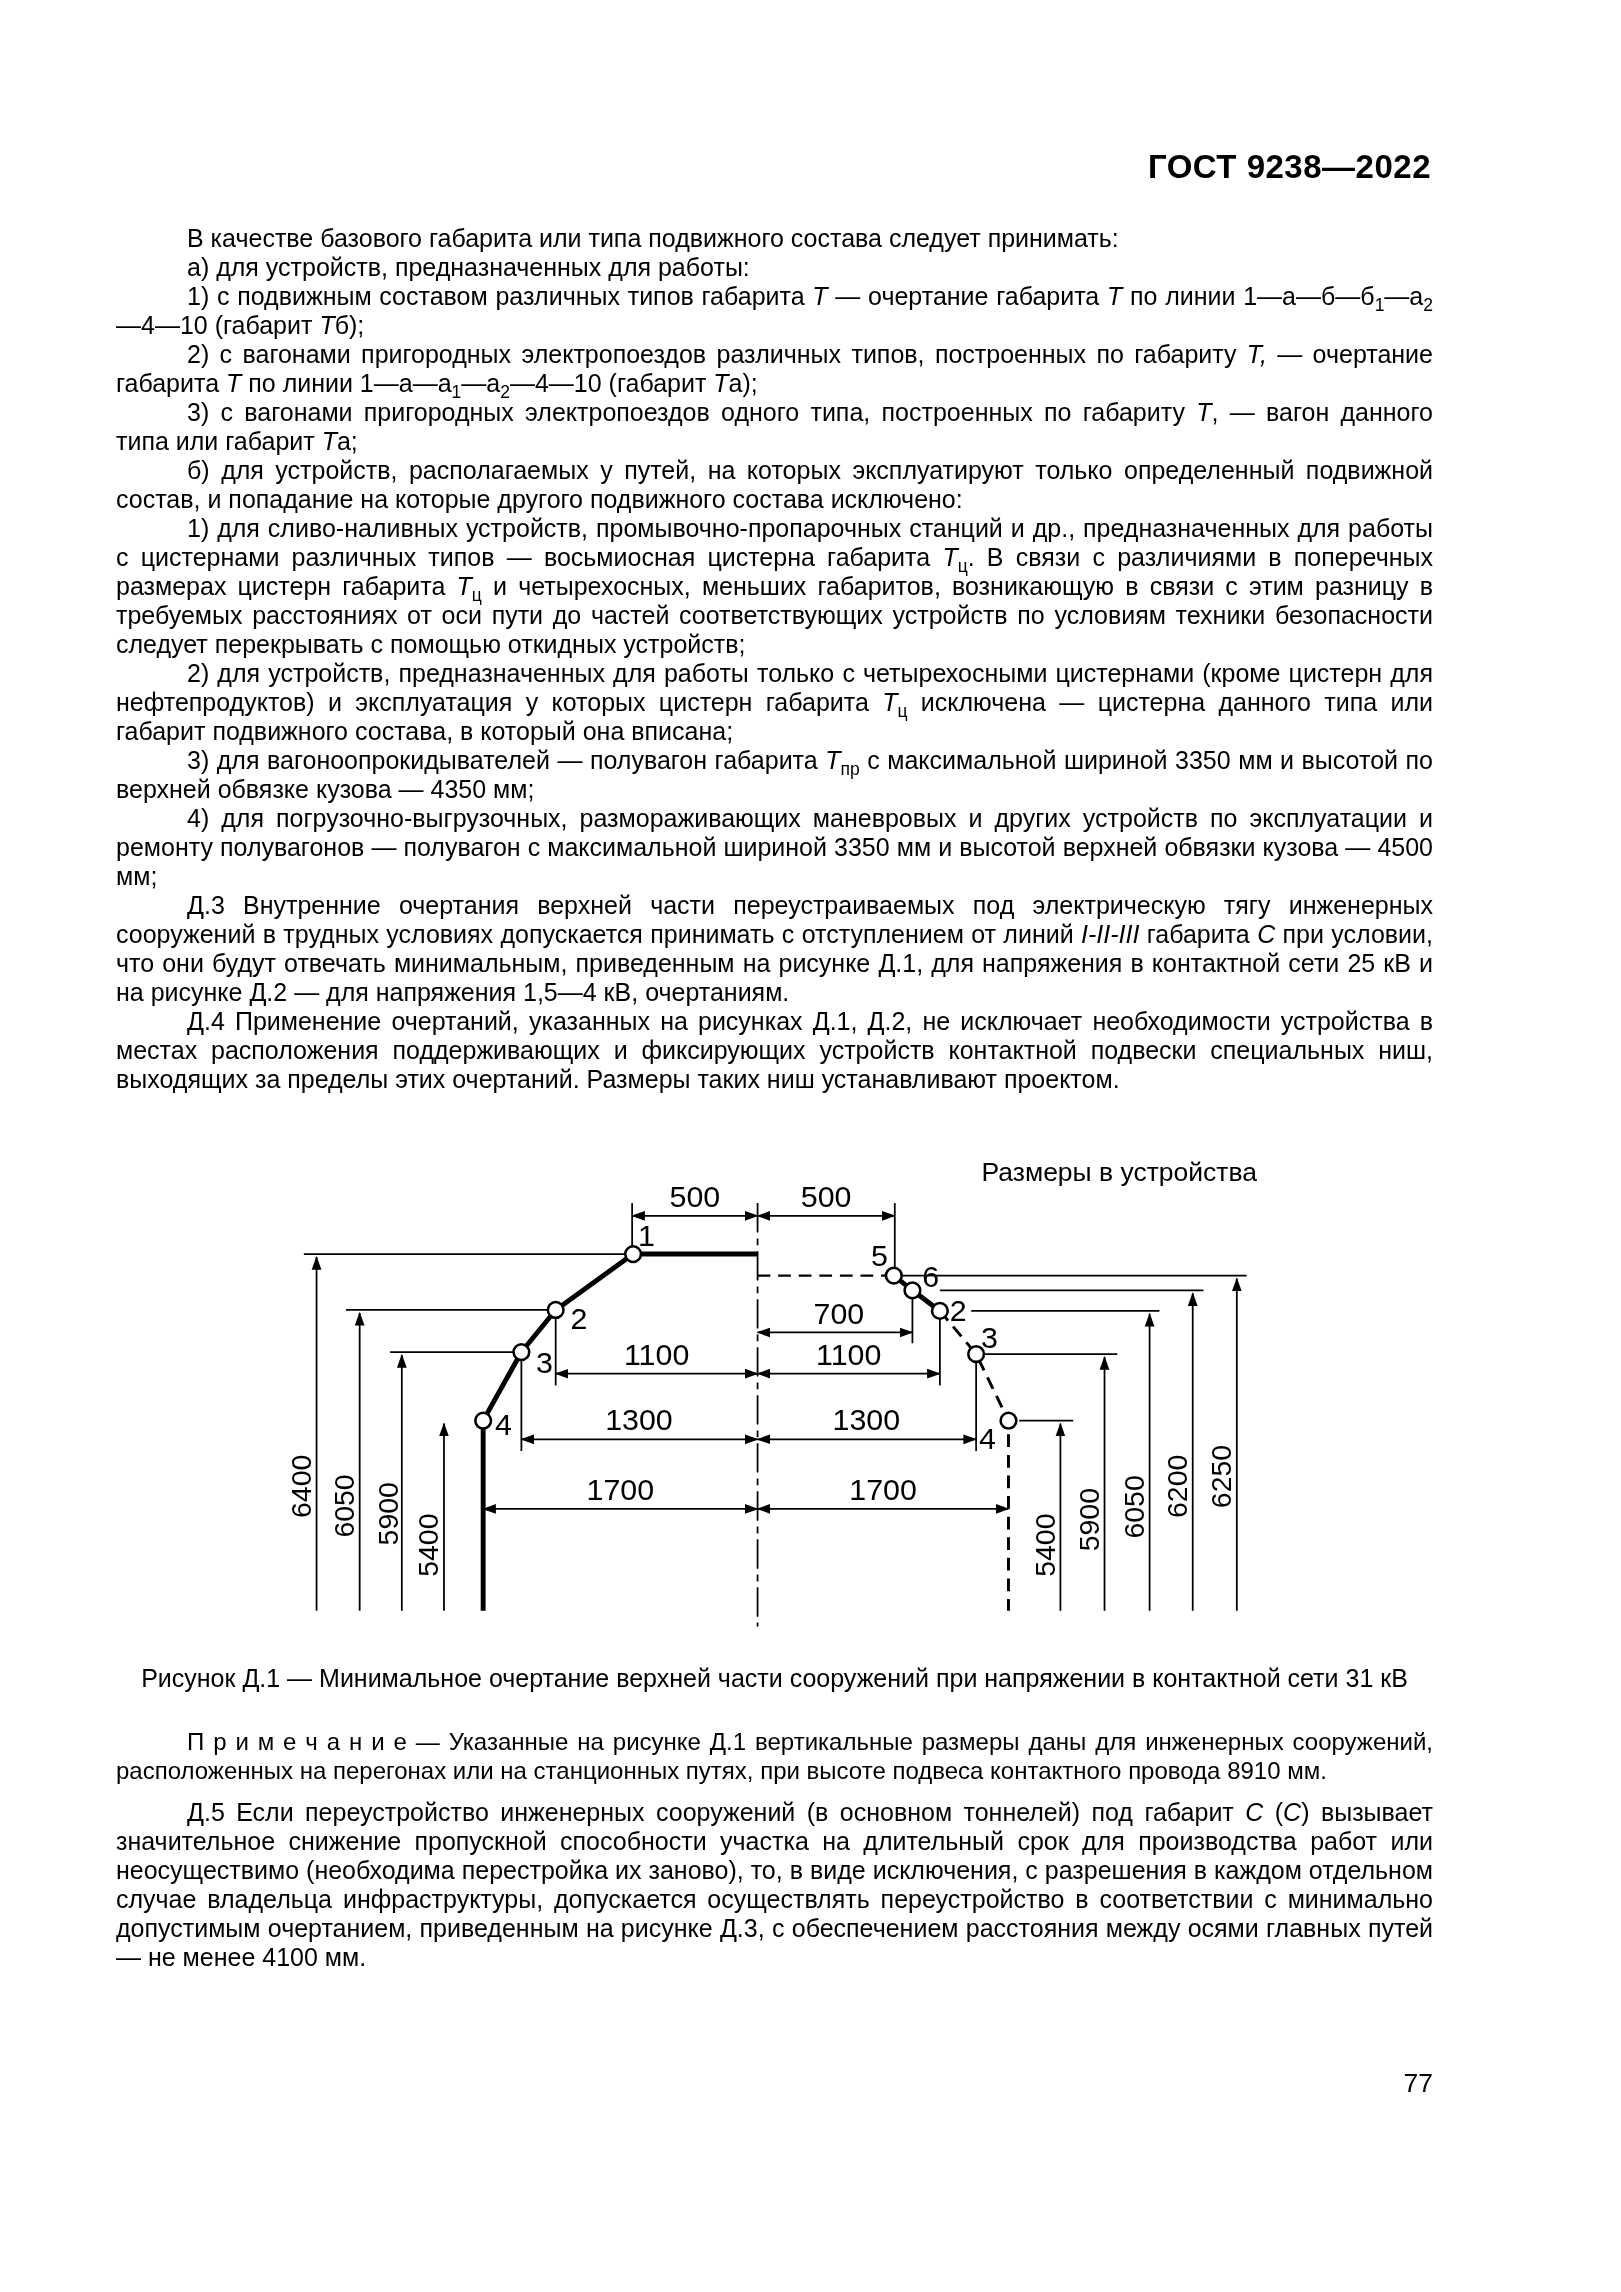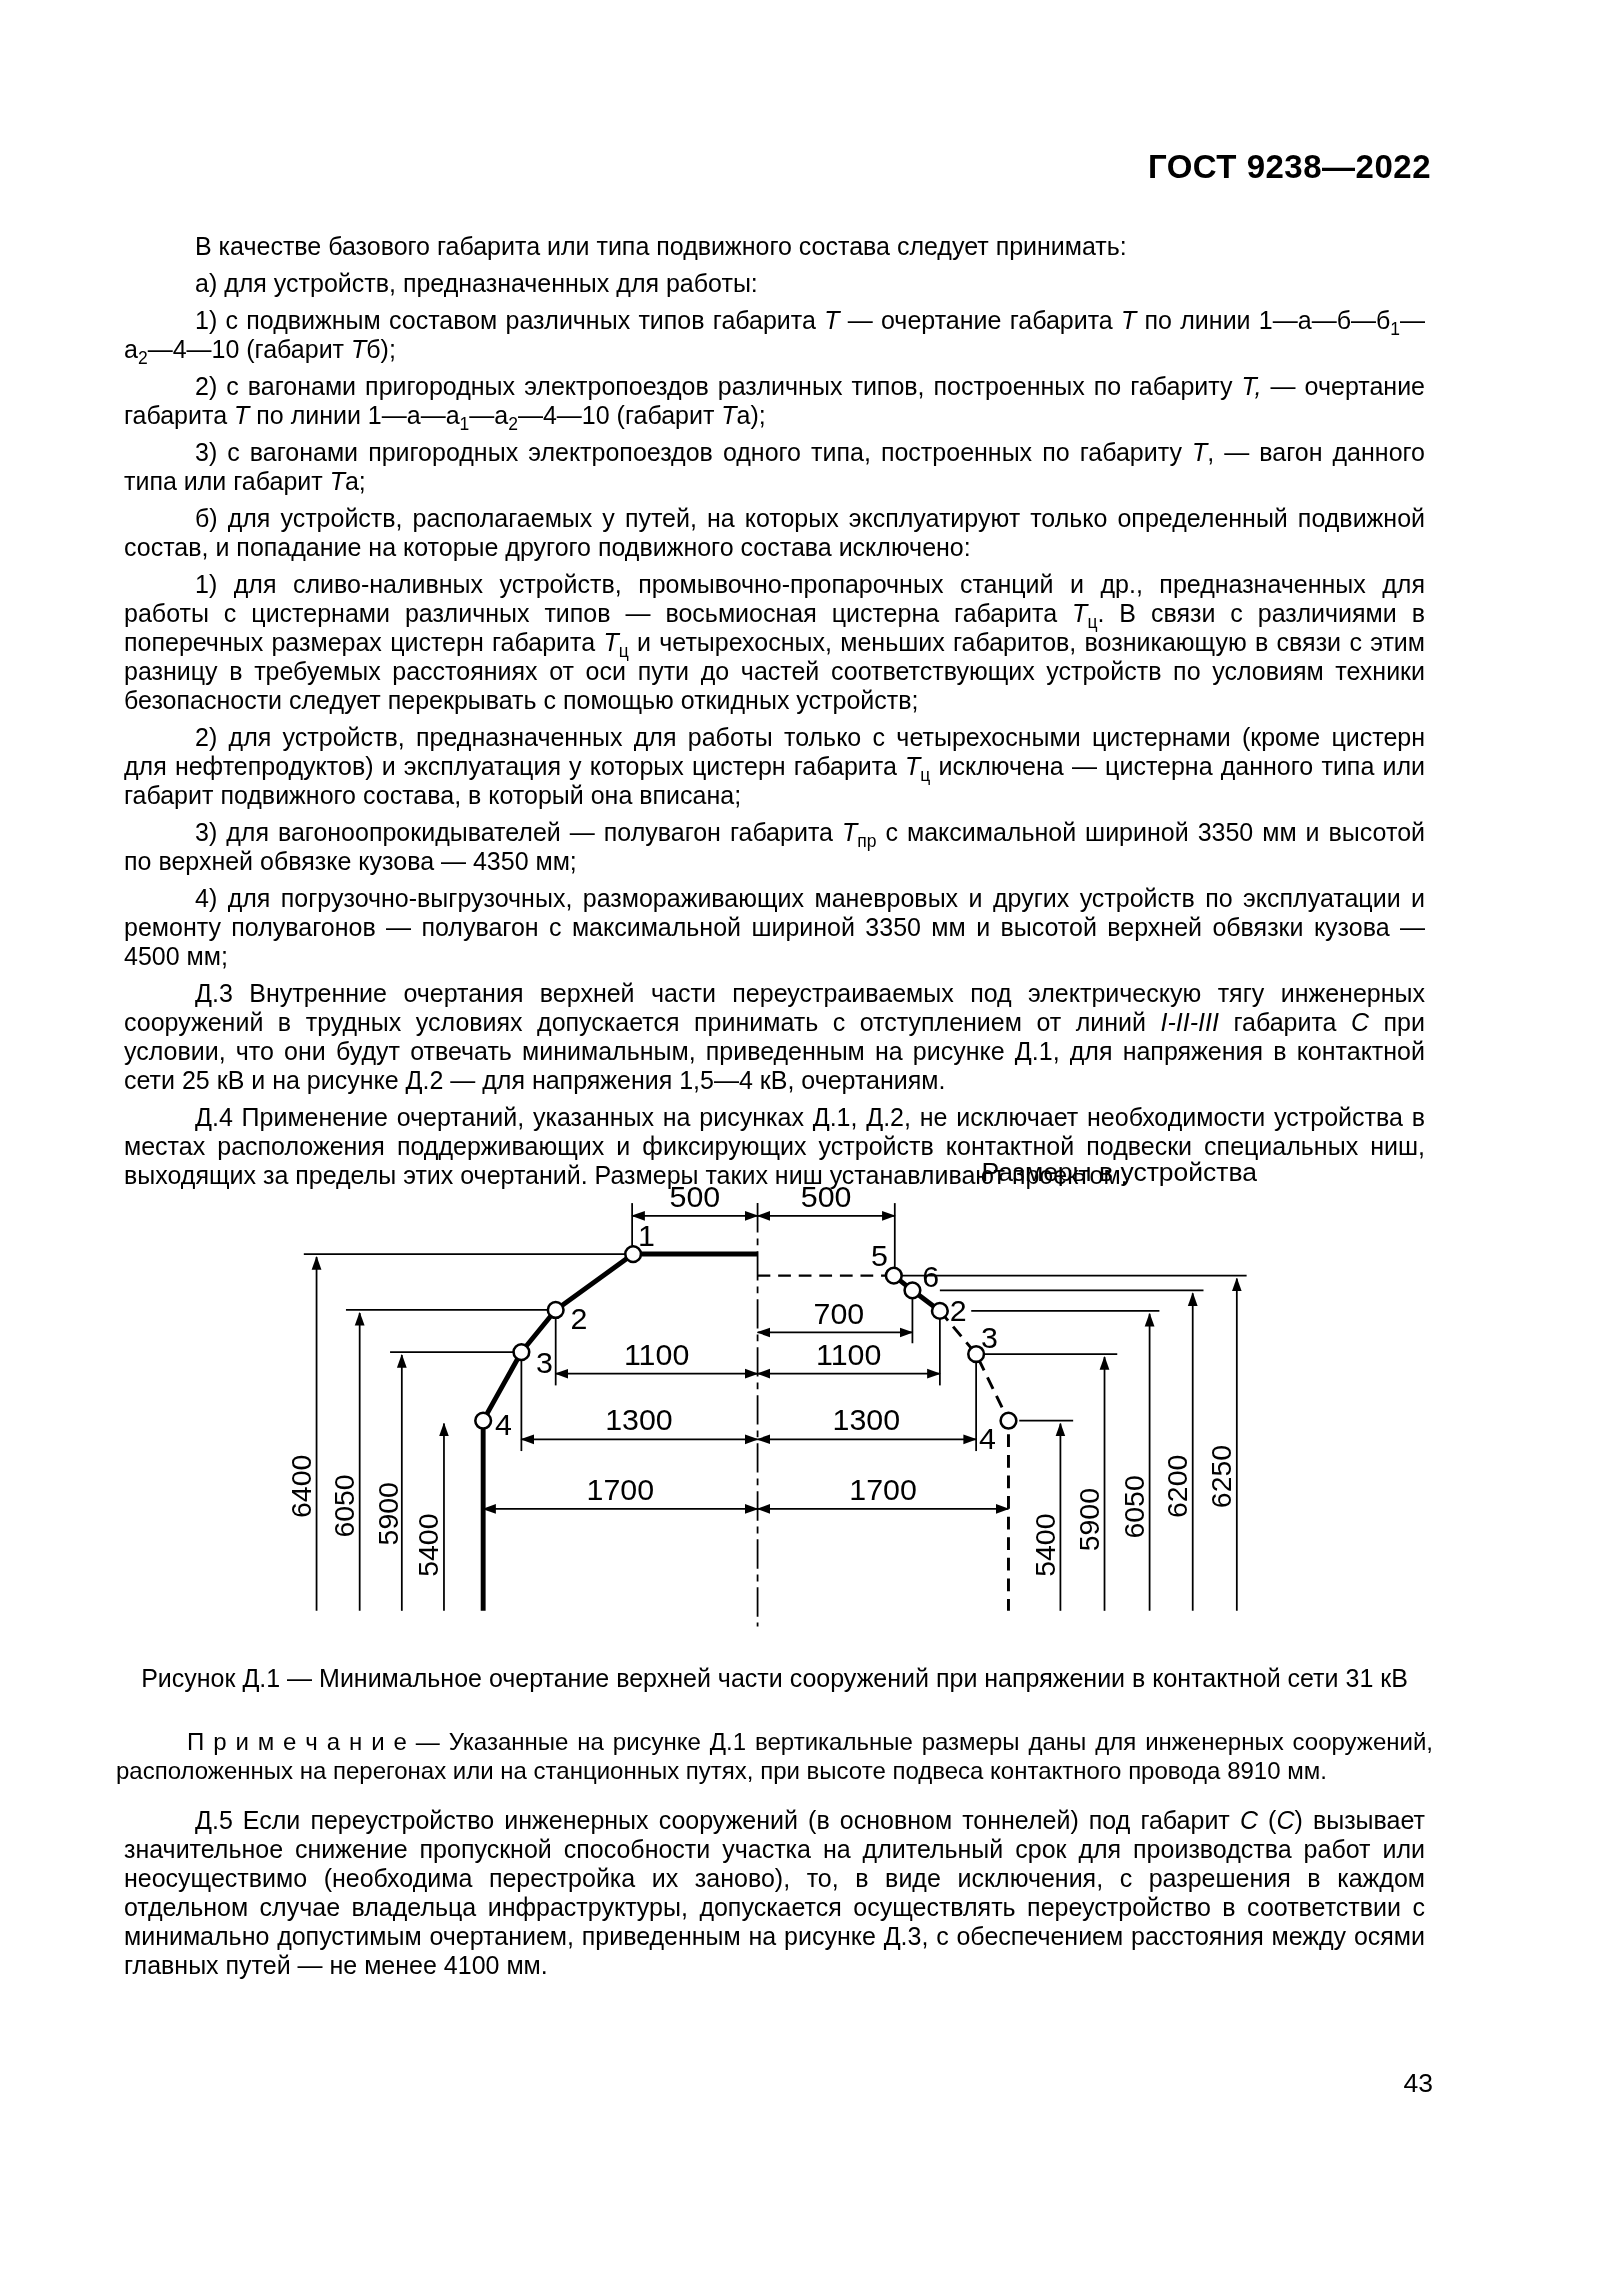--- a/index.html
+++ b/index.html
@@ -1,20 +1,20 @@
 <!DOCTYPE html>
 <html lang="ru"><head>
 <meta charset="utf-8">
 <style>
   html,body{margin:0;padding:0;background:#ffffff;}
   body{width:1621px;height:2293px;position:relative;font-family:"Liberation Sans",sans-serif;color:#000;}
   .abs{position:absolute;}
   .header{top:148px;left:116px;width:1315px;text-align:right;font-weight:bold;font-size:33px;letter-spacing:0.5px;}
   .body-text{top:224px;left:116px;width:1317px;font-size:25px;line-height:29px;text-align:justify;hyphens:auto;-webkit-hyphens:auto;}
-  .body-text p{margin:8px;text-indent:71px;}
+  .body-text p{margin:0;text-indent:71px;}
   i{font-style:italic;}
   sub{font-size:70%;line-height:0;}
   .units{top:1157px;left:116px;width:1141px;text-align:right;font-size:26.5px;}
   .figure-svg{top:1155px;left:0;}
   .figure-svg text{font-family:"Liberation Sans",sans-serif;font-size:31px;fill:#000;}
   .figure-svg text.vlab{font-size:29px;}
   .caption{top:1664px;left:116px;width:1317px;text-align:center;font-size:25px;line-height:28px;}
   .note{top:1727px;left:116px;width:1317px;font-size:24px;line-height:29px;text-align:justify;}
   .note p{margin:0;text-indent:71px;}
   .d5{top:1798px;}
@@ -158,16 +158,16 @@
   <div class="abs caption">Рисунок Д.1 — Минимальное очертание верхней части сооружений при напряжении в контактной сети 31 кВ</div>
 
   <div class="abs note">
     <p>П р и м е ч а н и е  — Указанные на рисунке Д.1 вертикальные размеры даны для инженерных сооружений, расположенных на перегонах или на станционных путях, при высоте подвеса контактного провода 8910 мм.</p>
   </div>
 
   <div class="abs body-text d5">
     <p>Д.5 Если переустройство инженерных сооружений (в основном тоннелей) под габарит <i>С</i> (<i>С</i>) вызывает значительное снижение пропускной способности участка на длительный срок для производства работ или неосуществимо (необходима перестройка их заново), то, в виде исключения, с разрешения в каждом отдельном случае владельца инфраструктуры, допускается осуществлять переустройство в соответствии с минимально допустимым очертанием, приведенным на рисунке Д.3, с обеспечением расстояния между осями главных путей — не менее 4100 мм.</p>
   </div>
 
-  <div class="abs page-number">43</div>
+  <div class="abs page-number">77</div>
 
 </div>
 
 
 </body></html>

